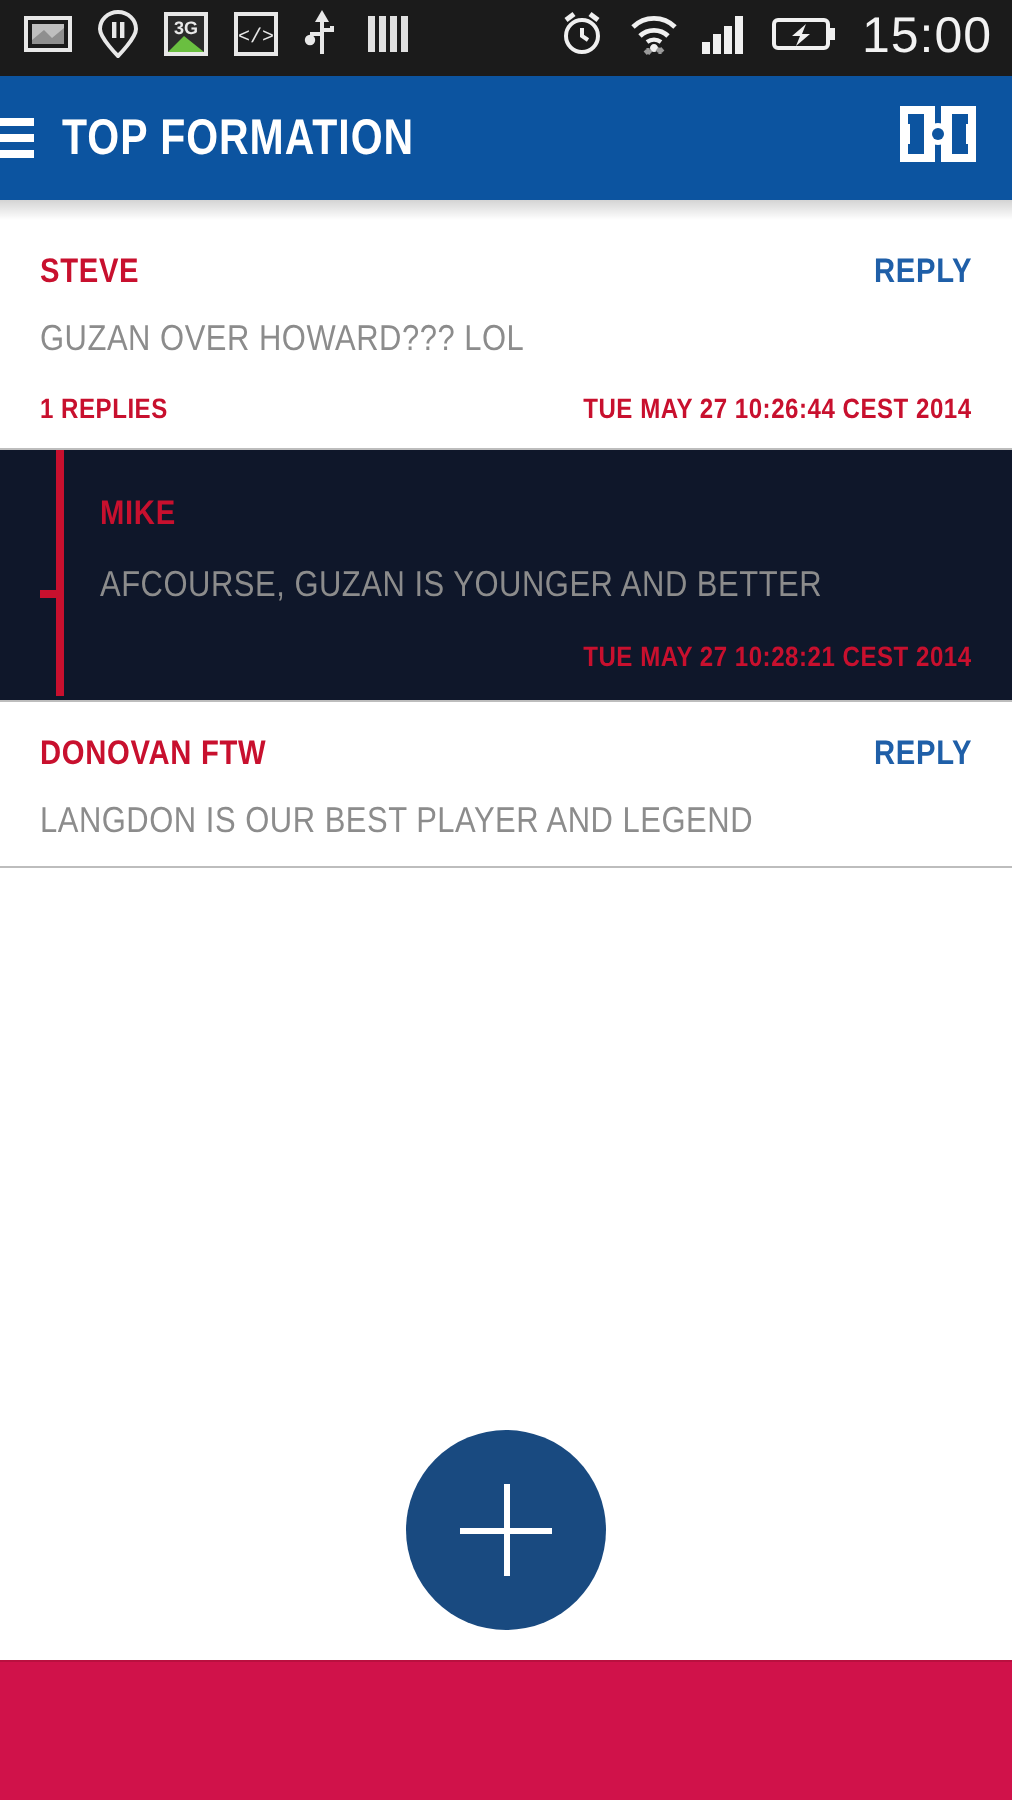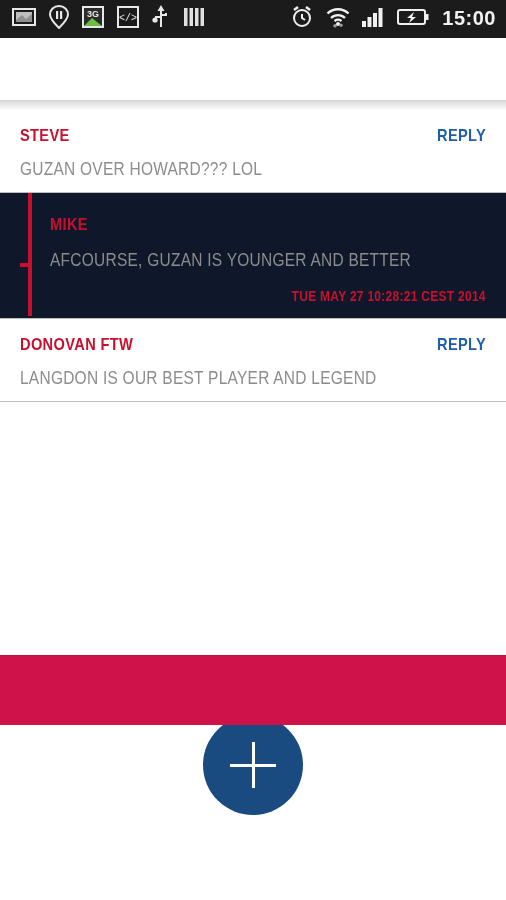--- a/index.html
+++ b/index.html
@@ -2,37 +2,37 @@
 <html><head>
 <meta charset="utf-8">
 <style>
   * { margin:0; padding:0; box-sizing:border-box; }
   html, body {
     width:506px; height:900px;
     background:#ffffff;
     font-family:"Liberation Sans", sans-serif;
     overflow:hidden;
   }
-  #app { position:relative; width:506px; height:725px; background:#ffffff; }
+  #app { position:relative; width:506px; height:900px; background:#ffffff; }
 
   
   .statusbar {
     position:absolute; top:0; left:0; width:506px; height:38px;
     background:#1b1b1b;
     display:flex; align-items:center; justify-content:space-between;
     padding:0 10px 0 12px;
   }
   .sb-left, .sb-right { display:flex; align-items:center; }
   .sb-left > * { margin-right:13px; }
   .sb-right > * { margin-left:11px; }
   .sb-icon { display:block; }
   .sb-clock {
-    color:#f2f2f2; font-size:20px; letter-spacing:0.5px;
+    color:#f2f2f2; font-size:25px; letter-spacing:0.5px;
     font-family:"Liberation Sans", sans-serif; margin-left:13px;
-    line-height:1; position:relative; top:-1px;font-weight:bold;
+    line-height:1; position:relative; top:-1px;
   }
 
   
   .appbar {
     position:absolute; top:38px; left:0; width:506px; height:62px;
     background:#0c54a0;
     display:flex; align-items:center;
   }
   .appbar-shadow {
     position:absolute; top:100px; left:0; width:506px; height:10px;
@@ -207,30 +207,55 @@
         <svg width="32" height="18" viewBox="0 0 32 18">
           <rect x="1" y="2" width="27" height="14" rx="2" fill="none" stroke="#f0f0f0" stroke-width="2"></rect>
           <rect x="28.5" y="6" width="3" height="6" fill="#f0f0f0"></rect>
           <path d="M17 4 L10 10 L14 10 L12 15 L19 9 L15 9 Z" fill="#f0f0f0"></path>
         </svg>
       </span>
       <span class="sb-clock">15:00</span>
     </div>
   </div>
 
+  <div class="appbar">
+    <div class="hamburger">
+      <i></i>
+        <i></i>
+        <i></i>
+    </div>
+    <div class="appbar-title">TOP FORMATION</div>
+    <div class="appbar-spacer"></div>
+    <span class="pitch-icon">
+      <svg width="38" height="28" viewBox="0 0 38 28">
+        <rect x="0" y="0" width="38" height="28" fill="#ffffff"></rect>
+        <rect x="4" y="4" width="8" height="20" fill="#0c54a0"></rect>
+        <rect x="26" y="4" width="8" height="20" fill="#0c54a0"></rect>
+        <rect x="0" y="9" width="5" height="10" fill="#ffffff"></rect>
+        <rect x="33" y="9" width="5" height="10" fill="#ffffff"></rect>
+        <rect x="17.5" y="0" width="3" height="28" fill="#0c54a0"></rect>
+        <circle cx="19" cy="14" r="5.5" fill="#ffffff"></circle>
+        <circle cx="19" cy="14" r="3" fill="#0c54a0"></circle>
+      </svg>
+    </span>
+  </div>
   <div class="appbar-shadow"></div>
 
   <div class="list">
 
     <div class="post">
       <div class="post-head">
         <div class="author">STEVE</div>
         <div class="reply-link">REPLY</div>
       </div>
       <div class="post-body">GUZAN OVER HOWARD??? LOL</div>
+      <div class="post-foot">
+        <div class="replies-count">1 REPLIES</div>
+        <div class="timestamp">TUE MAY 27 10:26:44 CEST 2014</div>
+      </div>
     </div>
     <div class="divider"></div>
 
     <div class="reply-wrap">
       <div class="reply-rail"></div>
       <div class="reply-tick"></div>
       <div class="reply-inner">
         <div class="reply-author">MIKE</div>
         <div class="reply-body">AFCOURSE, GUZAN IS YOUNGER AND BETTER</div>
         <div class="reply-foot">

